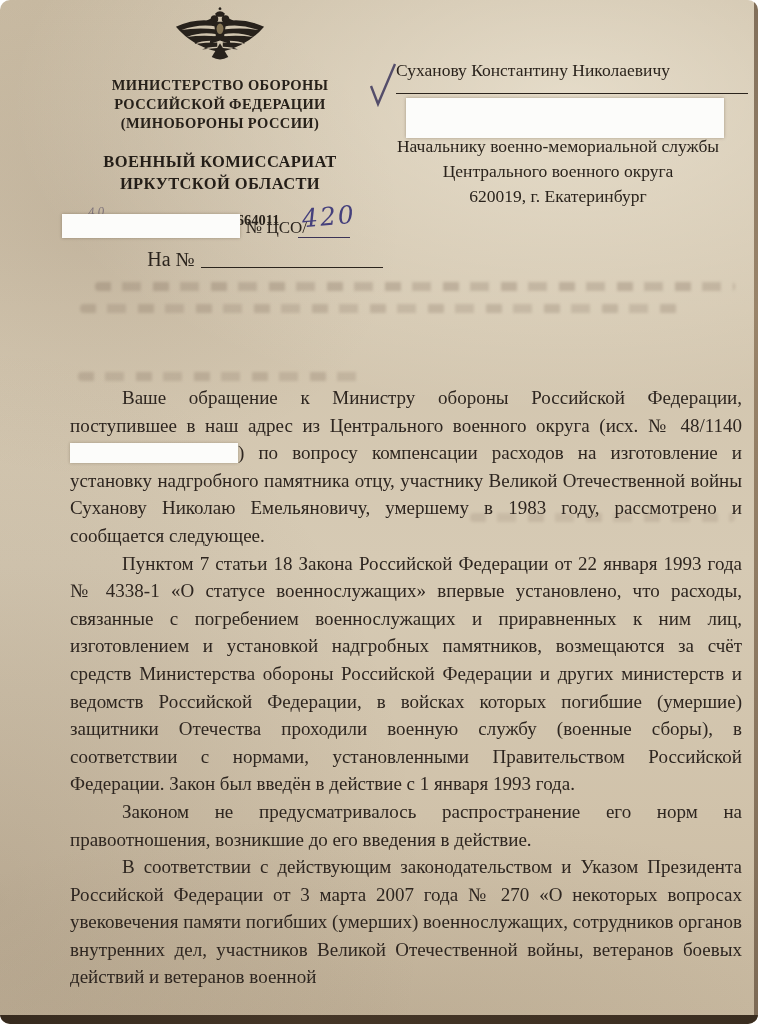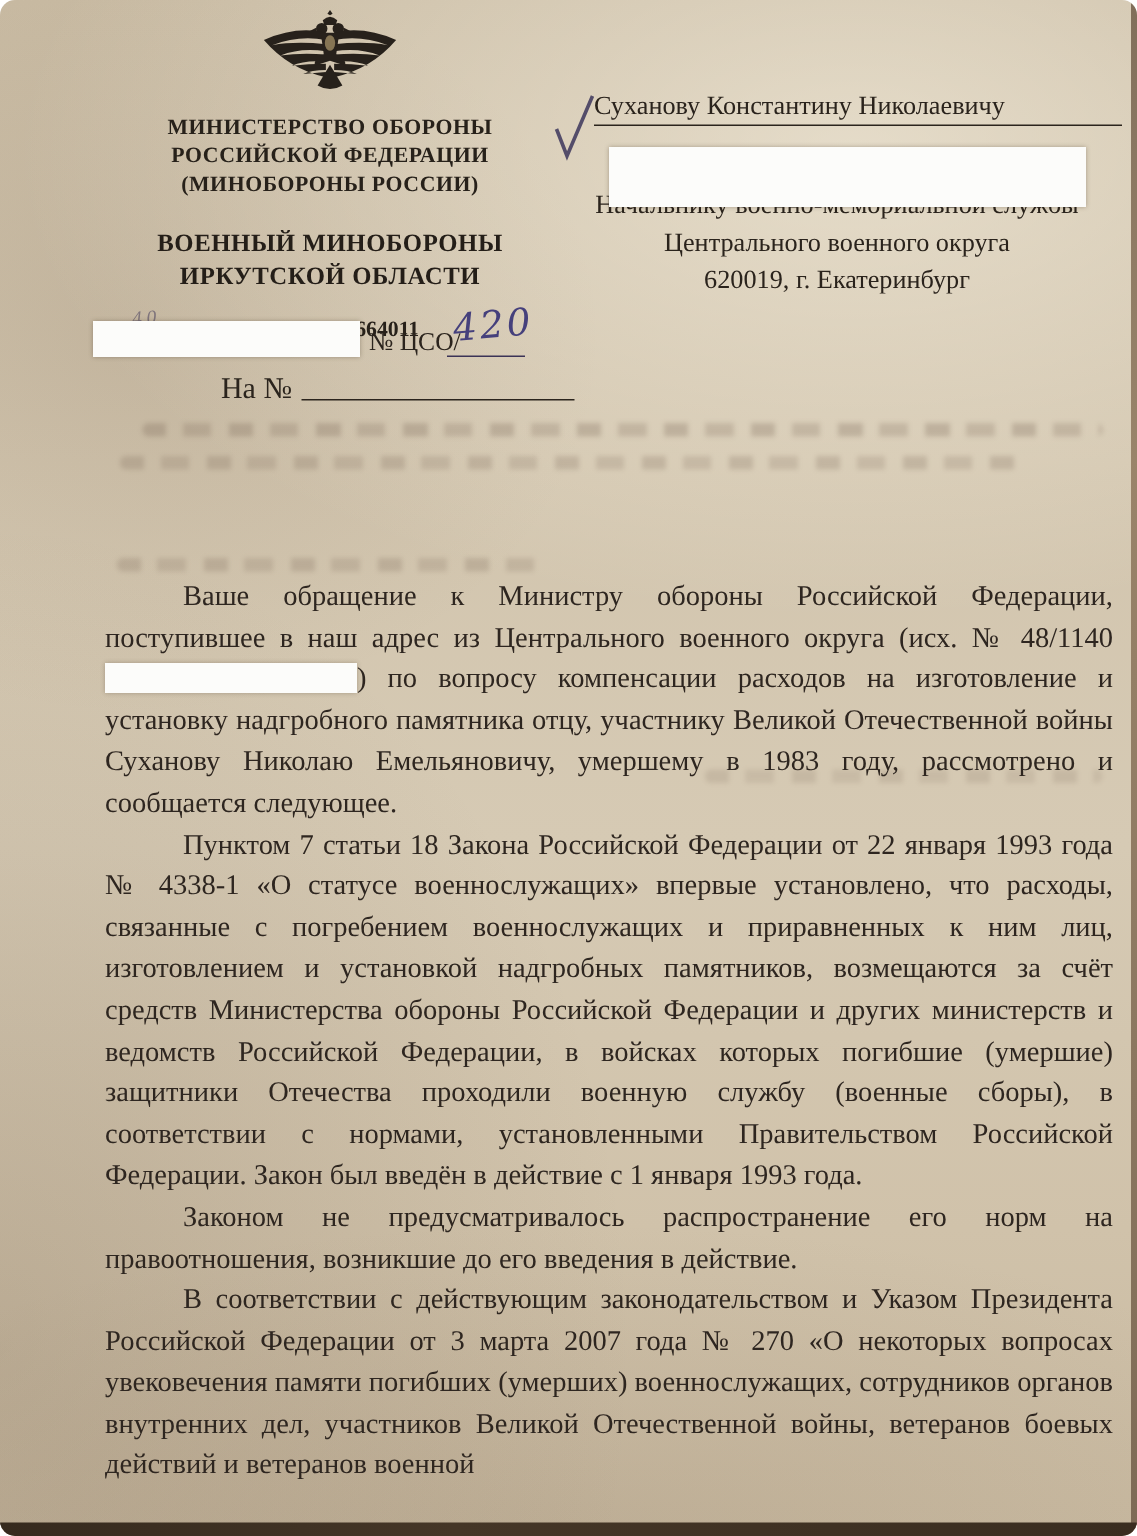--- a/index.html
+++ b/index.html
@@ -35,21 +35,21 @@
   .num-label{position:absolute;left:176px;top:12px;font-size:17px;color:#2b241d;}
   .num-underline{position:absolute;left:228px;top:31px;width:52px;border-bottom:1.6px solid #3b3356;}
   .hand-value{position:absolute;left:232px;top:-4px;font-size:25px;font-style:italic;
     color:#45407c;font-family:"DejaVu Serif",serif;transform:rotate(-5deg);letter-spacing:2px;}
   .refrow{position:absolute;left:25px;top:248px;width:340px;text-align:center;font-size:20px;}
   .ref-underline{display:inline-block;width:182px;border-bottom:1.4px solid #2b241d;margin-left:6px;transform:translateY(2px);}
   
   .recipient{position:absolute;left:368px;top:60px;width:380px;}
   .checkmark{position:absolute;left:0;top:2px;width:30px;height:46px;}
   .rec-name{margin-left:28px;font-size:17.5px;border-bottom:1.8px solid #2b241d;
-    padding-bottom:2px;white-space:nowrap;color:#2a231c;}
+    padding-bottom:12px;white-space:nowrap;color:#2a231c;}
   .recipient .redact-box{position:absolute;left:38px;top:38px;width:318px;height:40px;}
   .rec-address{margin-top:40px;text-align:center;font-size:17.5px;line-height:25px;color:#2a231c;}
   
   .ghost{position:absolute;height:9px;border-radius:4px;filter:blur(1.6px);opacity:.5;
     background:repeating-linear-gradient(90deg, rgba(118,98,82,.55) 0 16px, transparent 16px 27px, rgba(118,98,82,.45) 27px 46px, transparent 46px 58px);}
   .g1{left:95px;top:282px;width:640px;}
   .g2{left:80px;top:304px;width:600px;opacity:.42;}
   .g3{left:78px;top:372px;width:290px;opacity:.42;}
   .g4{left:470px;top:513px;width:265px;opacity:.30;}
   
@@ -88,21 +88,21 @@
         </g>
         <ellipse cx="70" cy="33" rx="5" ry="7.5" fill="#867554"></ellipse>
       </svg>
     </div>
     <div class="ministry">
       <div>МИНИСТЕРСТВО ОБОРОНЫ</div>
       <div>РОССИЙСКОЙ ФЕДЕРАЦИИ</div>
       <div>(МИНОБОРОНЫ РОССИИ)</div>
     </div>
     <div class="commissariat">
-      <div>ВОЕННЫЙ МИНОБОРОНЫ</div>
+      <div>ВОЕННЫЙ КОМИССАРИАТ</div>
       <div>ИРКУТСКОЙ ОБЛАСТИ</div>
     </div>
     <div class="city">г. Иркутск, 664011</div>
 
     <div class="numrow">
       <span class="hand-mark">4.0</span>
       <span class="redact redact-box"></span>
       <span class="num-label">№ ЦСО/</span>
       <span class="num-underline"></span>
       <span class="hand-value">420</span>

